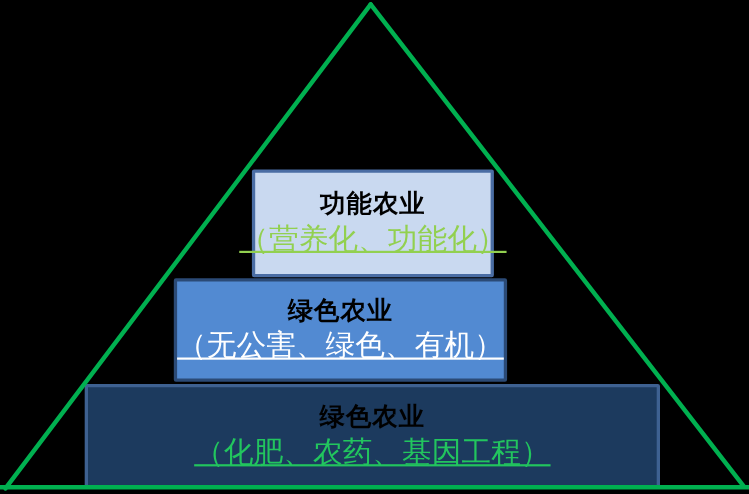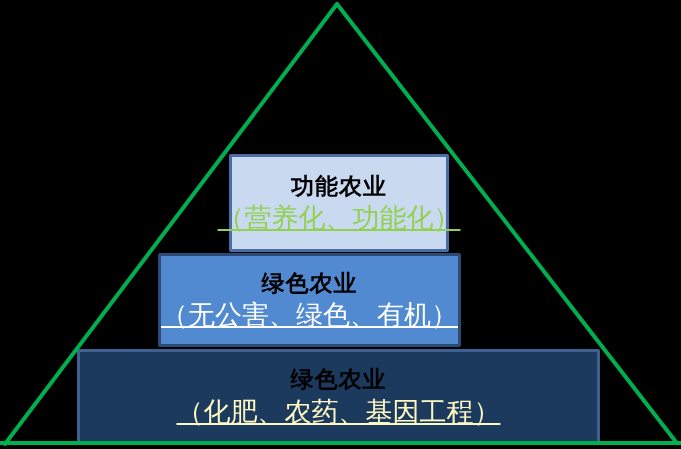--- a/index.html
+++ b/index.html
@@ -69,16 +69,16 @@
     <div class="level-subtitle" style="color: rgb(146, 208, 80);">（营养化、功能化）</div>
   </div>
 
   <div class="level level-middle" style="background: rgb(82, 138, 210); border-color: rgb(43, 74, 118);">
     <div class="level-title" style="color: rgb(0, 0, 0);">绿色农业</div>
     <div class="level-subtitle" style="color: #ffffff;">（无公害、绿色、有机）</div>
   </div>
 
   <div class="level level-bottom" style="background: rgb(28, 58, 94); border-color: rgb(62, 97, 145);">
     <div class="level-title" style="color: rgb(0, 0, 0);">绿色农业</div>
-    <div class="level-subtitle" style="color: #fef9c3; text-align: center;">（化肥、农药、基因工程）</div>
+    <div class="level-subtitle" style="color: #22c55e; text-align: center;">（化肥、农药、基因工程）</div>
   </div>
 
 </div>
 
 </body></html>

